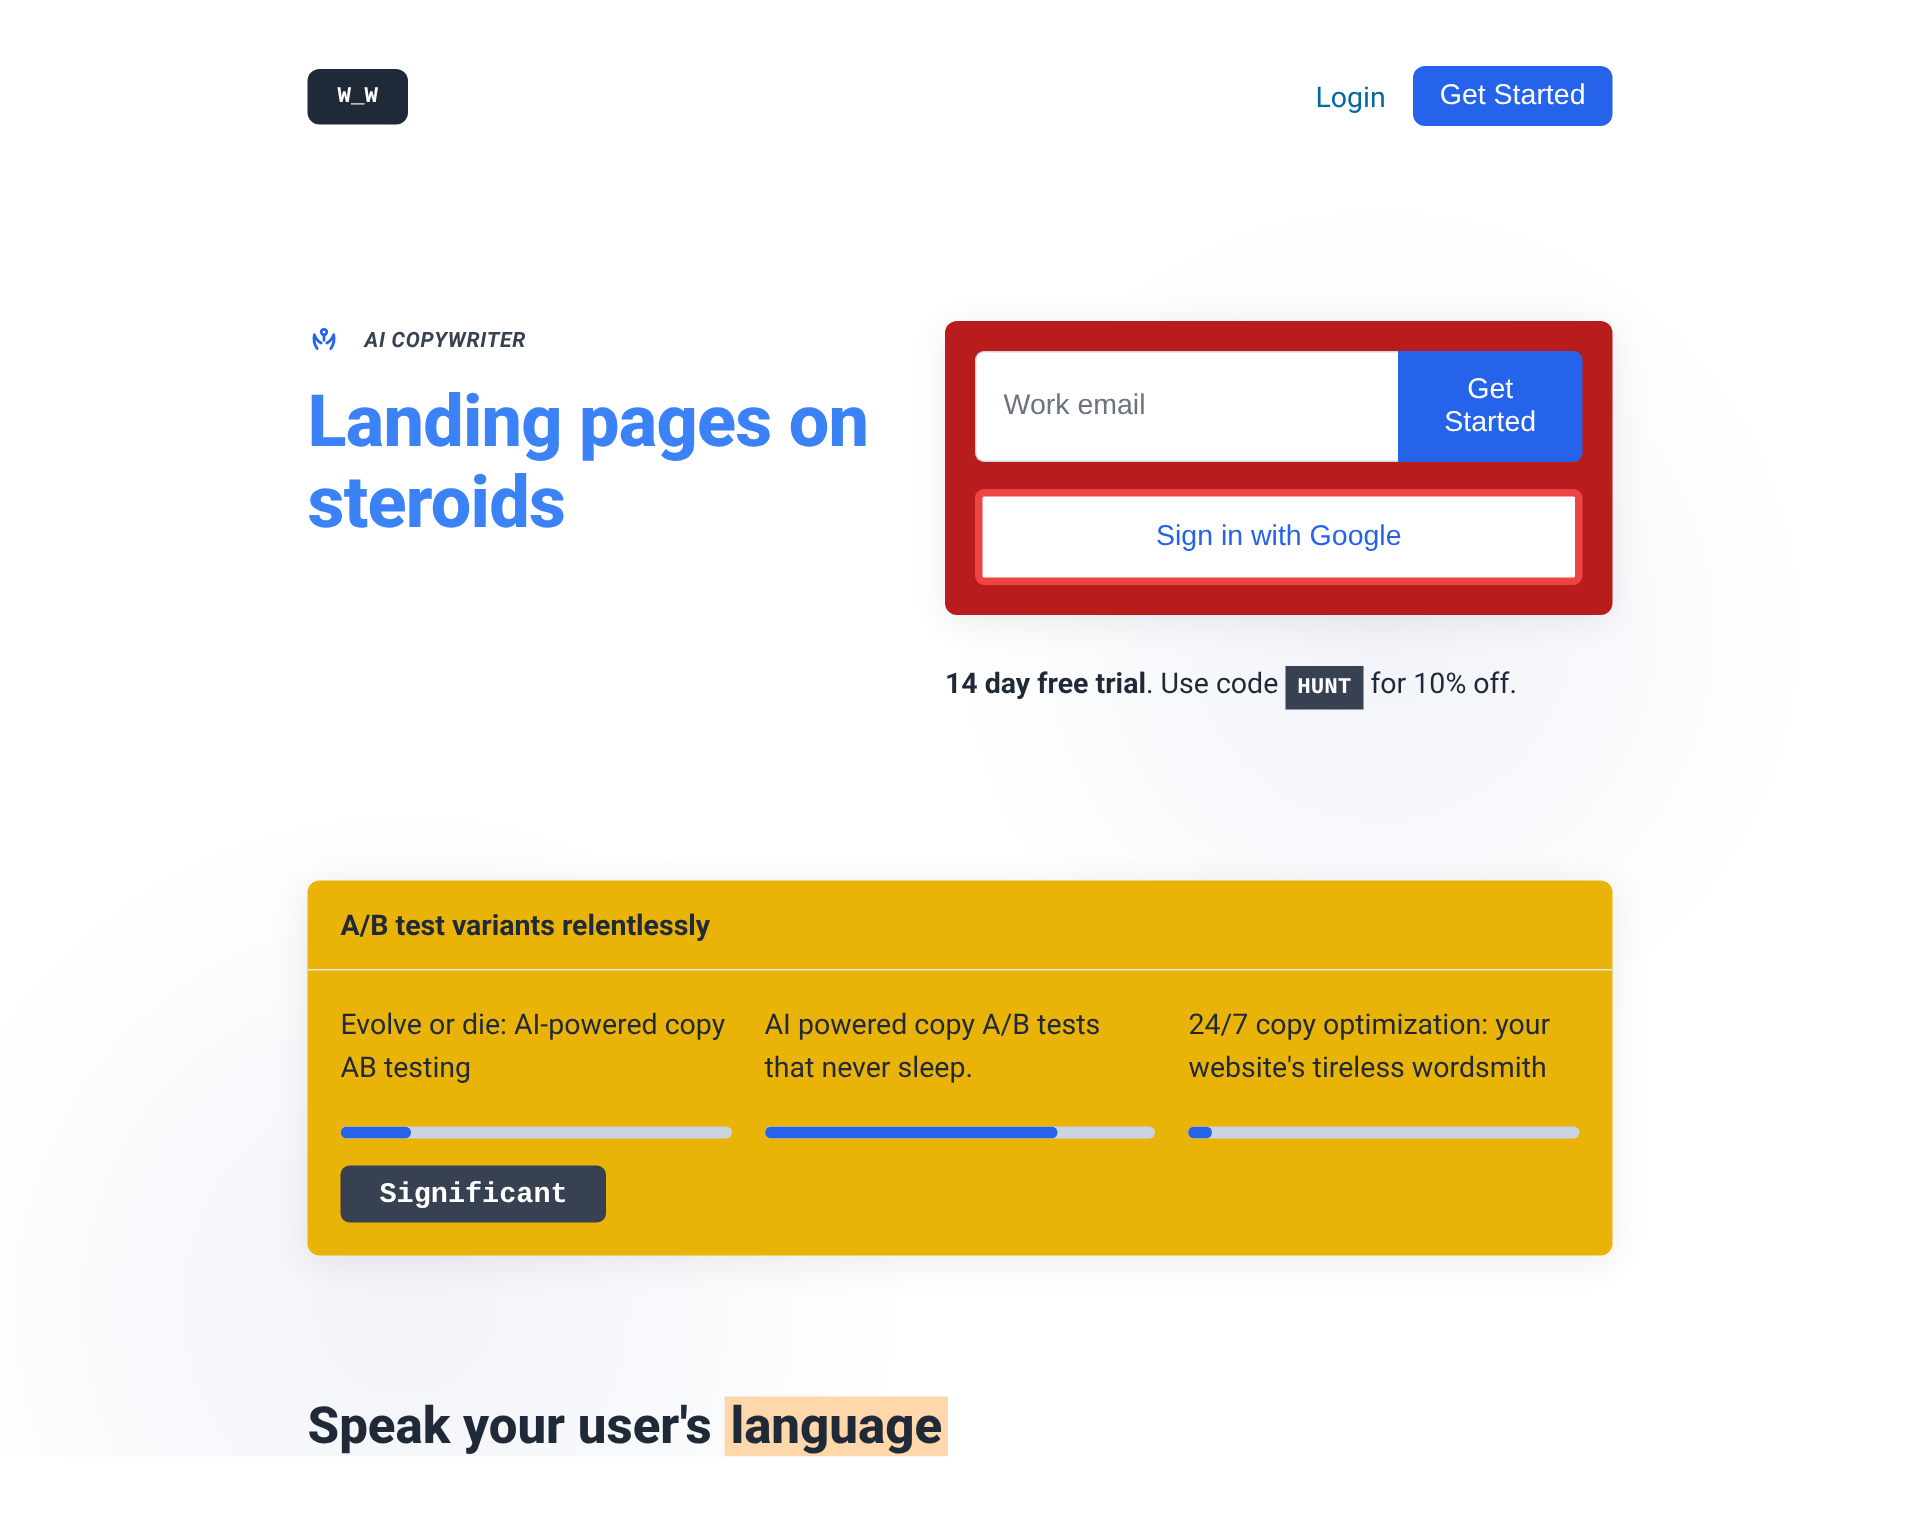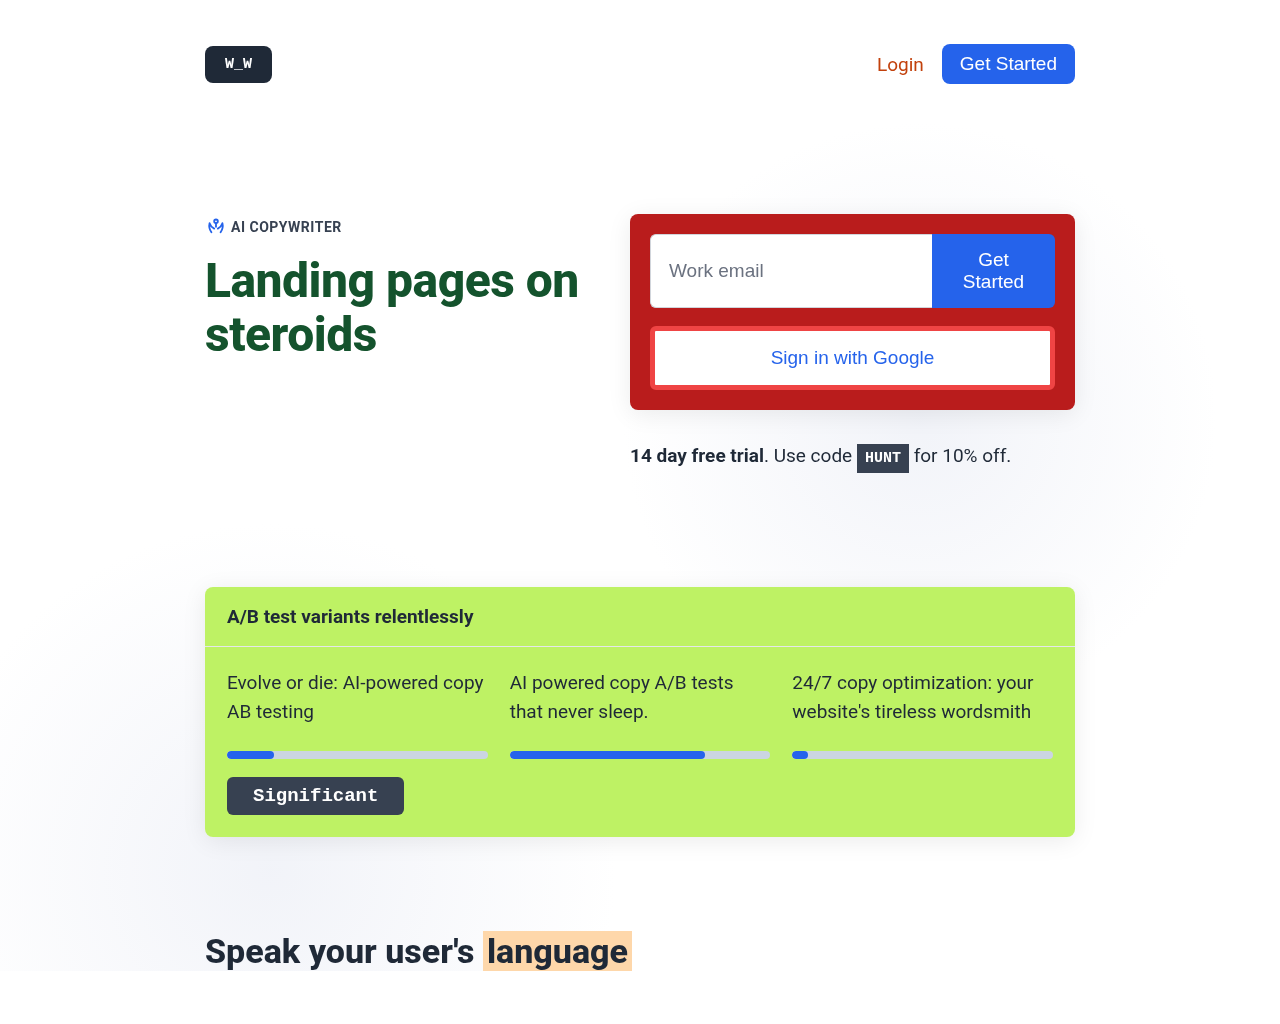--- a/index.html
+++ b/index.html
@@ -30,21 +30,21 @@
   padding: 10px 20px;
   border-radius: 8px;
   letter-spacing: 0px;
 }
 .nav-right {
   display: flex;
   align-items: center;
   gap: 18px;
 }
 .login-link {
-  color: #c2410c;
+  color: #0369a1;
   font-size: 19px;
   text-decoration: none;
 }
 .btn-primary {
   background: #2563eb;
   color: #ffffff;
   font-size: 19px;
   padding: 9px 18px;
   border-radius: 8px;
   border: none;
@@ -55,35 +55,36 @@
   gap: 40px;
   margin-top: 130px;
   align-items: flex-start;
 }
 .hero-left {
   flex: 1;
 }
 .eyebrow {
   display: flex;
   align-items: center;
-  gap: 4px;
+  gap: 16px;
   margin-bottom: 14px;
+  font-style: italic;
 }
 .eyebrow-icon svg { width: 22px; height: 22px; }
 .eyebrow-text {
   color: #374151;
   font-size: 14px;
   font-weight: 700;
   letter-spacing: 0.5px;
 }
 .hero-title {
   font-size: 48px;
   font-weight: 800;
   line-height: 1.12;
-  color: #14532d;
+  color: #3b82f6;
   letter-spacing: -0.5px;
 }
 .hero-list {
   margin-top: 46px;
   list-style: square;
   padding-left: 20px;
 }
 .hero-list li {
   font-size: 19px;
   line-height: 1.75;
@@ -141,21 +142,21 @@
 .code-badge {
   background: #374151;
   color: #ffffff;
   font-family: "Courier New", monospace;
   font-weight: bold;
   font-size: 15px;
   padding: 6px 8px;
   border-radius: 0;
 }
 .abtest-card {
-  background: #bef264;
+  background: #eab308;
   border-radius: 8px;
   box-shadow: 0 4px 24px rgba(0,0,0,0.08);
   margin-top: 120px;
   padding: 0;
 }
 .abtest-header {
   padding: 18px 22px;
   border-bottom: 1px solid #e5e7eb;
 }
 .abtest-title {

